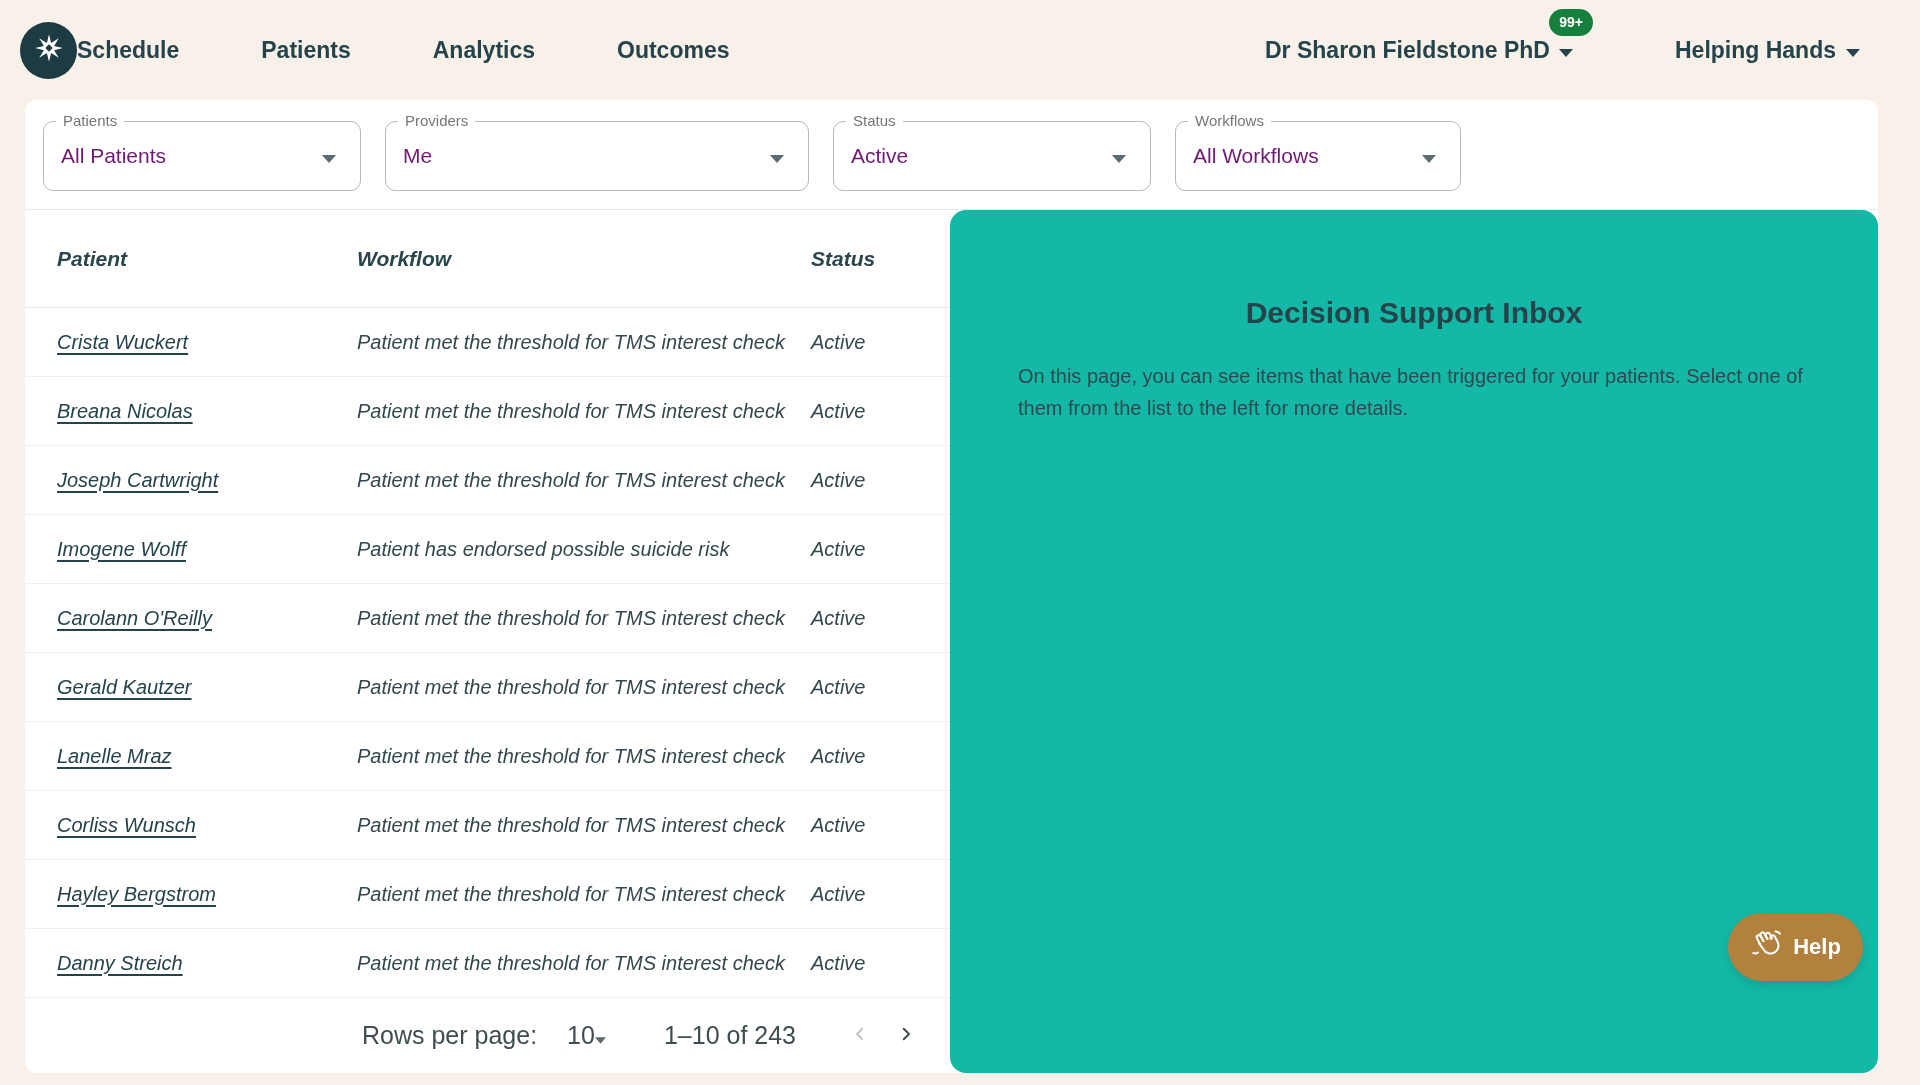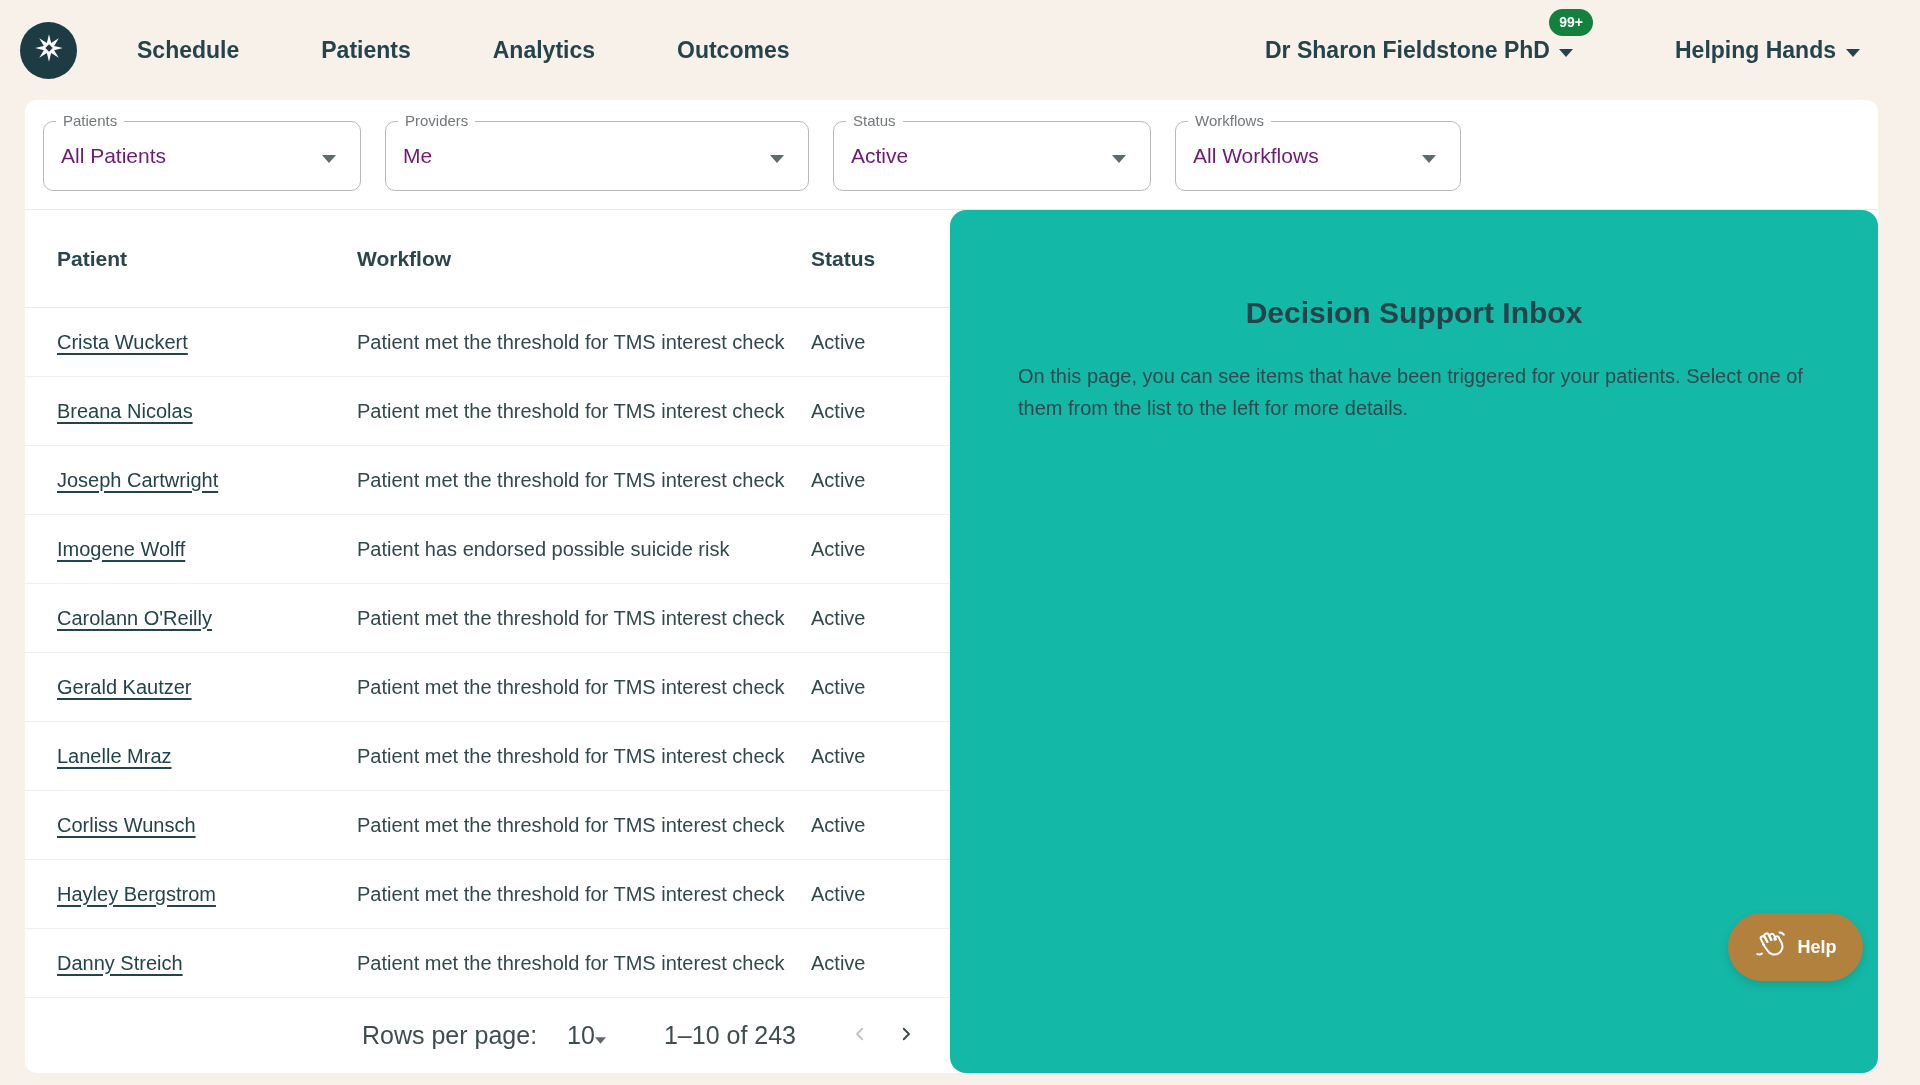--- a/index.html
+++ b/index.html
@@ -7,21 +7,21 @@
   .page {
     position:relative; width:1920px; height:1085px; overflow:hidden;
     background:#f8f1ea; color:#2a454c;
     font-family:"Liberation Sans", sans-serif;
   }
 
   
   .topnav { position:absolute; top:0; left:0; width:100%; height:100px; display:flex; align-items:center; }
   .logo { width:57px; height:57px; border-radius:50%; background:#1d3b43; margin-left:20px;
           display:flex; align-items:center; justify-content:center; flex:0 0 auto; cursor:pointer; }
-  .nav-links { display:flex; gap:82px; margin-left:60px; }
+  .nav-links { display:flex; gap:82px; }
   .nav-link { font-size:23px; font-weight:600; color:#25434b; cursor:pointer; }
   .nav-right { margin-left:auto; display:flex; align-items:center; gap:102px; margin-right:60px; }
   .user-menu { position:relative; display:flex; align-items:center; gap:9px; cursor:pointer; }
   .user-name, .org-name { font-size:23px; font-weight:600; color:#25434b; }
   .caret { flex:0 0 auto; margin-top:3px; }
   .badge { position:absolute; top:-28px; right:-20px; height:27px; padding:0 10px; border-radius:14px;
            background:#15803d; color:#fff; font-size:14px; font-weight:bold;
            display:flex; align-items:center; z-index:2; }
   .org-menu { display:flex; align-items:center; gap:10px; cursor:pointer;text-align:right; }
 
@@ -37,21 +37,21 @@
             background:#fff; cursor:pointer; }
   .select .flabel { position:absolute; top:-10px; left:12px; background:#fff; padding:0 7px;
                     font-size:15px; color:#72777a; white-space:nowrap; }
   .select .fvalue { display:flex; align-items:center; justify-content:space-between;
                     height:100%; padding:0 24px 0 17px; font-size:21px; color:#701a75; }
   .w-patients { width:318px; } .w-providers { width:424px; } .w-status { width:318px; } .w-workflows { width:286px; }
 
   
   .table-area { position:absolute; left:0; top:110px; width:925px; height:863px; }
   .thead, .trow { display:grid; grid-template-columns:300px 454px 1fr; align-items:center;
-                  padding-left:32px; padding-right:16px; }
+                  padding-left:32px; padding-right:16px;font-style:italic; }
   .thead { height:98px; border-bottom:1px solid #e9e9e9; font-size:21px; font-weight:600; color:#2a454c; }
   .trow  { height:69px; border-bottom:1px solid #efefef; font-size:20px; color:#33484d; }
   .patient-link { color:#25434b; text-decoration:underline; text-underline-offset:4px; cursor:pointer; width:max-content; }
 
   
   .pagination { display:flex; align-items:center; justify-content:flex-end;
                 height:75px; padding-right:26px; font-size:25px; color:#3f4d51; }
   .rpp-select { display:flex; align-items:center; margin-left:30px; cursor:pointer; }
   .range { margin-left:58px; }
   .page-btn { width:36px; height:36px; display:flex; align-items:center; justify-content:center;
@@ -60,21 +60,21 @@
 
   
   .panel { position:absolute; left:925px; top:110px; width:928px; height:863px;
            background:#14b8a6; border-radius:16px; }
   .panel-title { margin-top:86px; text-align:center; font-size:30px; font-weight:600; color:#24434a; }
   .panel-body { width:792px; margin:30px auto 0; font-size:20px; line-height:1.62; color:#2e4950; }
 
   
   .help-btn { position:absolute; left:1728px; top:913px; width:135px; height:68px; border-radius:34px;
               background:#b2813e; border:none; display:flex; align-items:center; justify-content:center;
-              gap:11px; color:#fff; font-size:18px; font-weight:bold; cursor:pointer;
+              gap:11px; color:#fff; font-size:22px; font-weight:bold; cursor:pointer;
               font-family:"Liberation Sans", sans-serif; box-shadow:0 4px 10px rgba(0,0,0,0.12); }
 </style>
 </head>
 <body>
 
 <div class="page">
 
   <div class="topnav">
     <div class="logo">
       <span>

